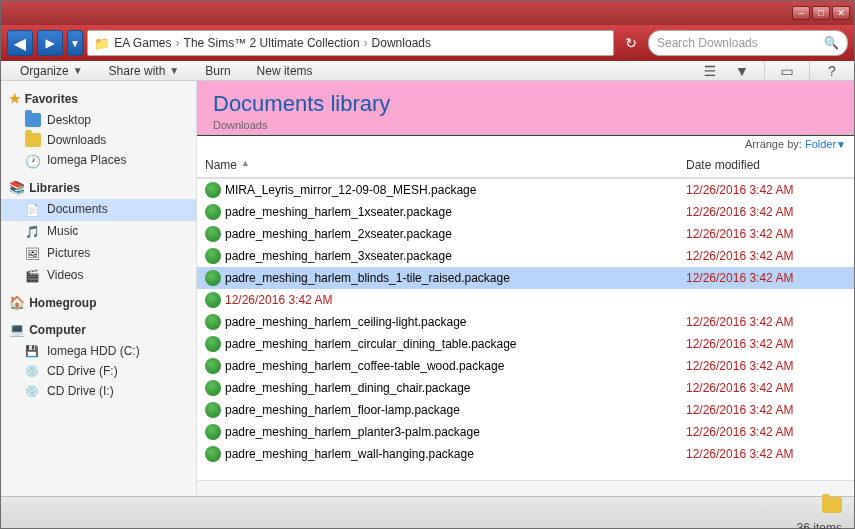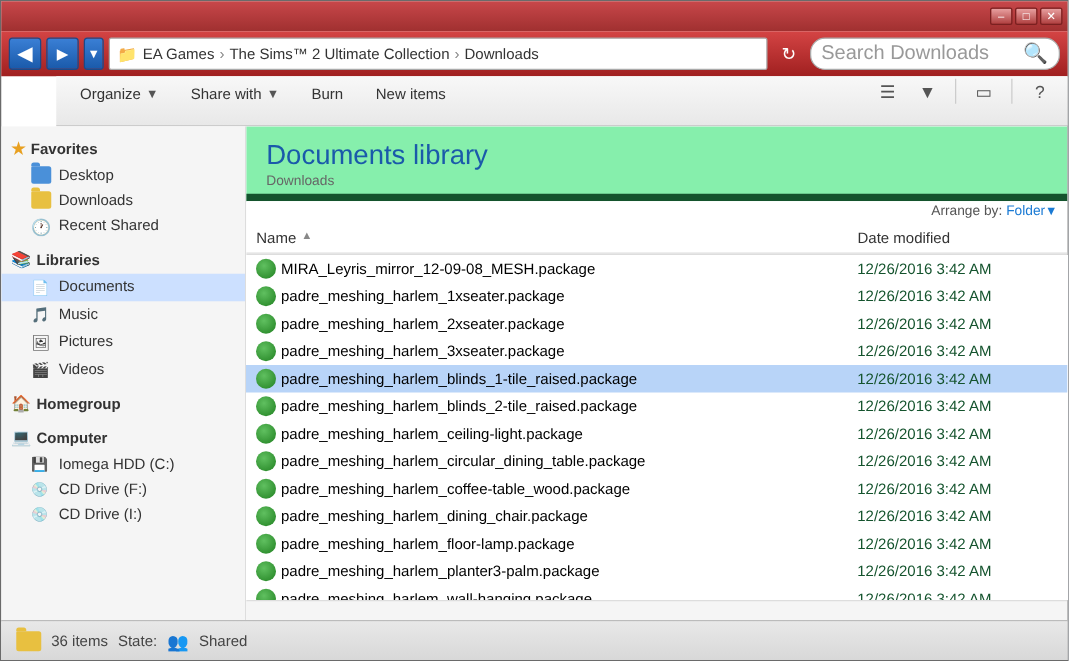--- a/index.html
+++ b/index.html
@@ -111,35 +111,34 @@
 
     .search-box {
       height: 26px;
       width: 200px;
       border: 1px solid #aaa;
       border-radius: 12px;
       display: flex;
       align-items: center;
       background: white;
       padding: 0 8px;
-      font-size: 16px;
+      font-size: 12px;
       color: #999;
     }
 
     
     .toolbar {
       background: linear-gradient(to bottom, #f8f8f8, #e8e8e8);
       border-bottom: 1px solid #ccc;
-      height: 40px;
-      display: flex;
-      align-items: flex-start;
+      height: 20px;
+      display: flex;
+      align-items: center;
       padding: 0 8px;
       gap: 4px;
       flex-shrink: 0;
-      margin-left: 44px;
     }
 
     .toolbar-btn {
       height: 28px;
       padding: 0 10px;
       background: transparent;
       border: 1px solid transparent;
       border-radius: 3px;
       cursor: pointer;
       font-size: 12px;
@@ -264,23 +263,23 @@
 
     
     .content {
       flex: 1;
       display: flex;
       flex-direction: column;
       overflow: hidden;
     }
 
     .content-header {
-      background: #86efac;
+      background: #f9a8d4;
       padding: 10px 16px 4px;
-      border-bottom: 6px solid #14532d;
+      border-bottom: 1px solid #14532d;
       flex-shrink: 0;
     }
 
     .content-title {
       font-size: 22px;
       font-weight: 300;
       color: #1a5aaa;
     }
 
     .content-subtitle {
@@ -366,36 +365,37 @@
       font-size: 12px;
       color: #000000;
       white-space: nowrap;
       overflow: hidden;
       text-overflow: ellipsis;
     }
 
     .file-date {
       width: 160px;
       font-size: 12px;
-      color: #14532d;
+      color: #b91c1c;
       flex-shrink: 0;
     }
 
     
     .status-bar {
       height: 32px;
       background: linear-gradient(to bottom, #e8e8e8, #d8d8d8);
       border-top: 1px solid #bbb;
       display: flex;
-      align-items: center;
+      align-items: flex-end;
       padding: 0 12px;
       gap: 8px;
       font-size: 12px;
       color: #444;
       flex-shrink: 0;
+      flex-direction: column;
     }
 
     .status-folder-icon {
       width: 20px;
       height: 16px;
       background: #e8c040;
       border-radius: 1px 2px 2px 2px;
       position: relative;
       flex-shrink: 0;
     }
@@ -505,21 +505,21 @@
         <div class="sidebar-item">
           <div class="folder-icon blue"></div>
           <span>Desktop</span>
         </div>
         <div class="sidebar-item">
           <div class="folder-icon yellow"></div>
           <span>Downloads</span>
         </div>
         <div class="sidebar-item">
           <div style="width:16px;height:16px;flex-shrink:0;font-size:13px;display:flex;align-items:center;">🕐</div>
-          <span>Recent Shared</span>
+          <span>Iomega Places</span>
         </div>
       </div>
 
       <div class="sidebar-section">
         <div class="sidebar-header">
           <span style="font-size:13px;">📚</span>
           <span>Libraries</span>
         </div>
         <div class="sidebar-item active">
           <div style="width:16px;height:16px;flex-shrink:0;font-size:12px;display:flex;align-items:center;">📄</div>
@@ -612,21 +612,20 @@
             <span class="file-name">padre_meshing_harlem_3xseater.package</span>
             <span class="file-date">12/26/2016 3:42 AM</span>
           </div>
           <div class="file-item selected">
             <div class="file-icon"></div>
             <span class="file-name">padre_meshing_harlem_blinds_1-tile_raised.package</span>
             <span class="file-date">12/26/2016 3:42 AM</span>
           </div>
           <div class="file-item">
             <div class="file-icon"></div>
-            <span class="file-name">padre_meshing_harlem_blinds_2-tile_raised.package</span>
             <span class="file-date">12/26/2016 3:42 AM</span>
           </div>
           <div class="file-item">
             <div class="file-icon"></div>
             <span class="file-name">padre_meshing_harlem_ceiling-light.package</span>
             <span class="file-date">12/26/2016 3:42 AM</span>
           </div>
           <div class="file-item">
             <div class="file-icon"></div>
             <span class="file-name">padre_meshing_harlem_circular_dining_table.package</span>

